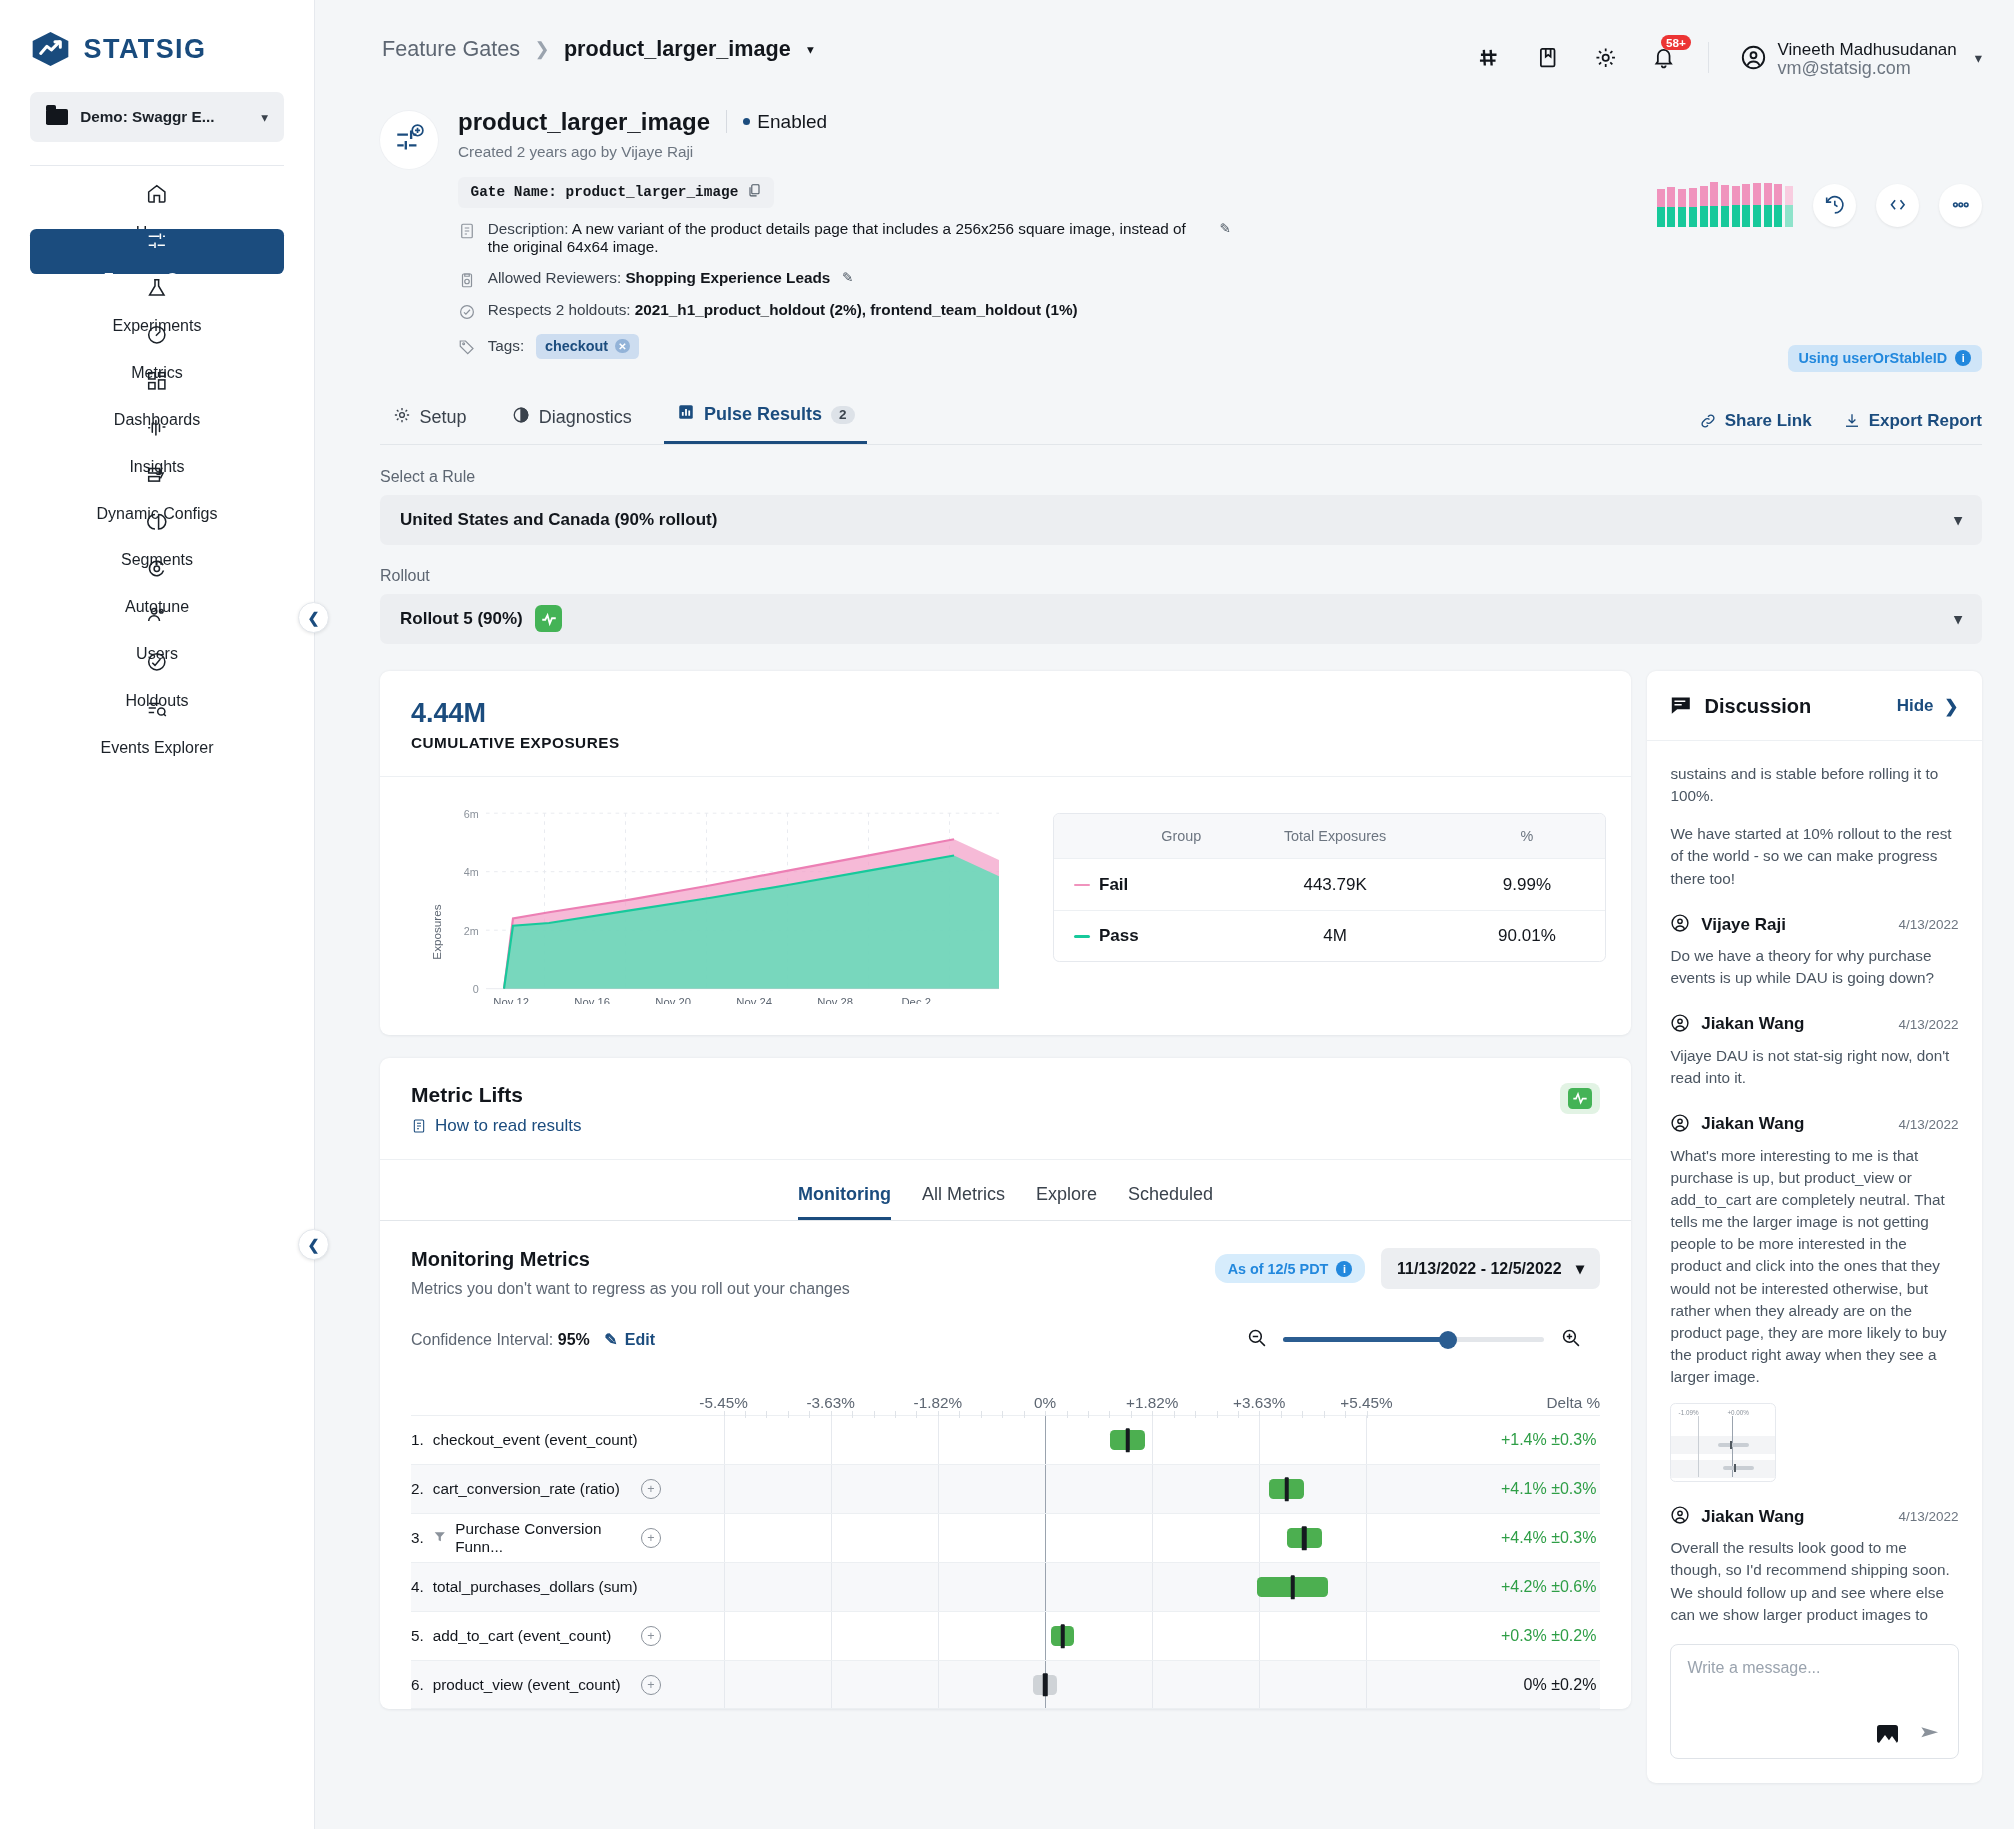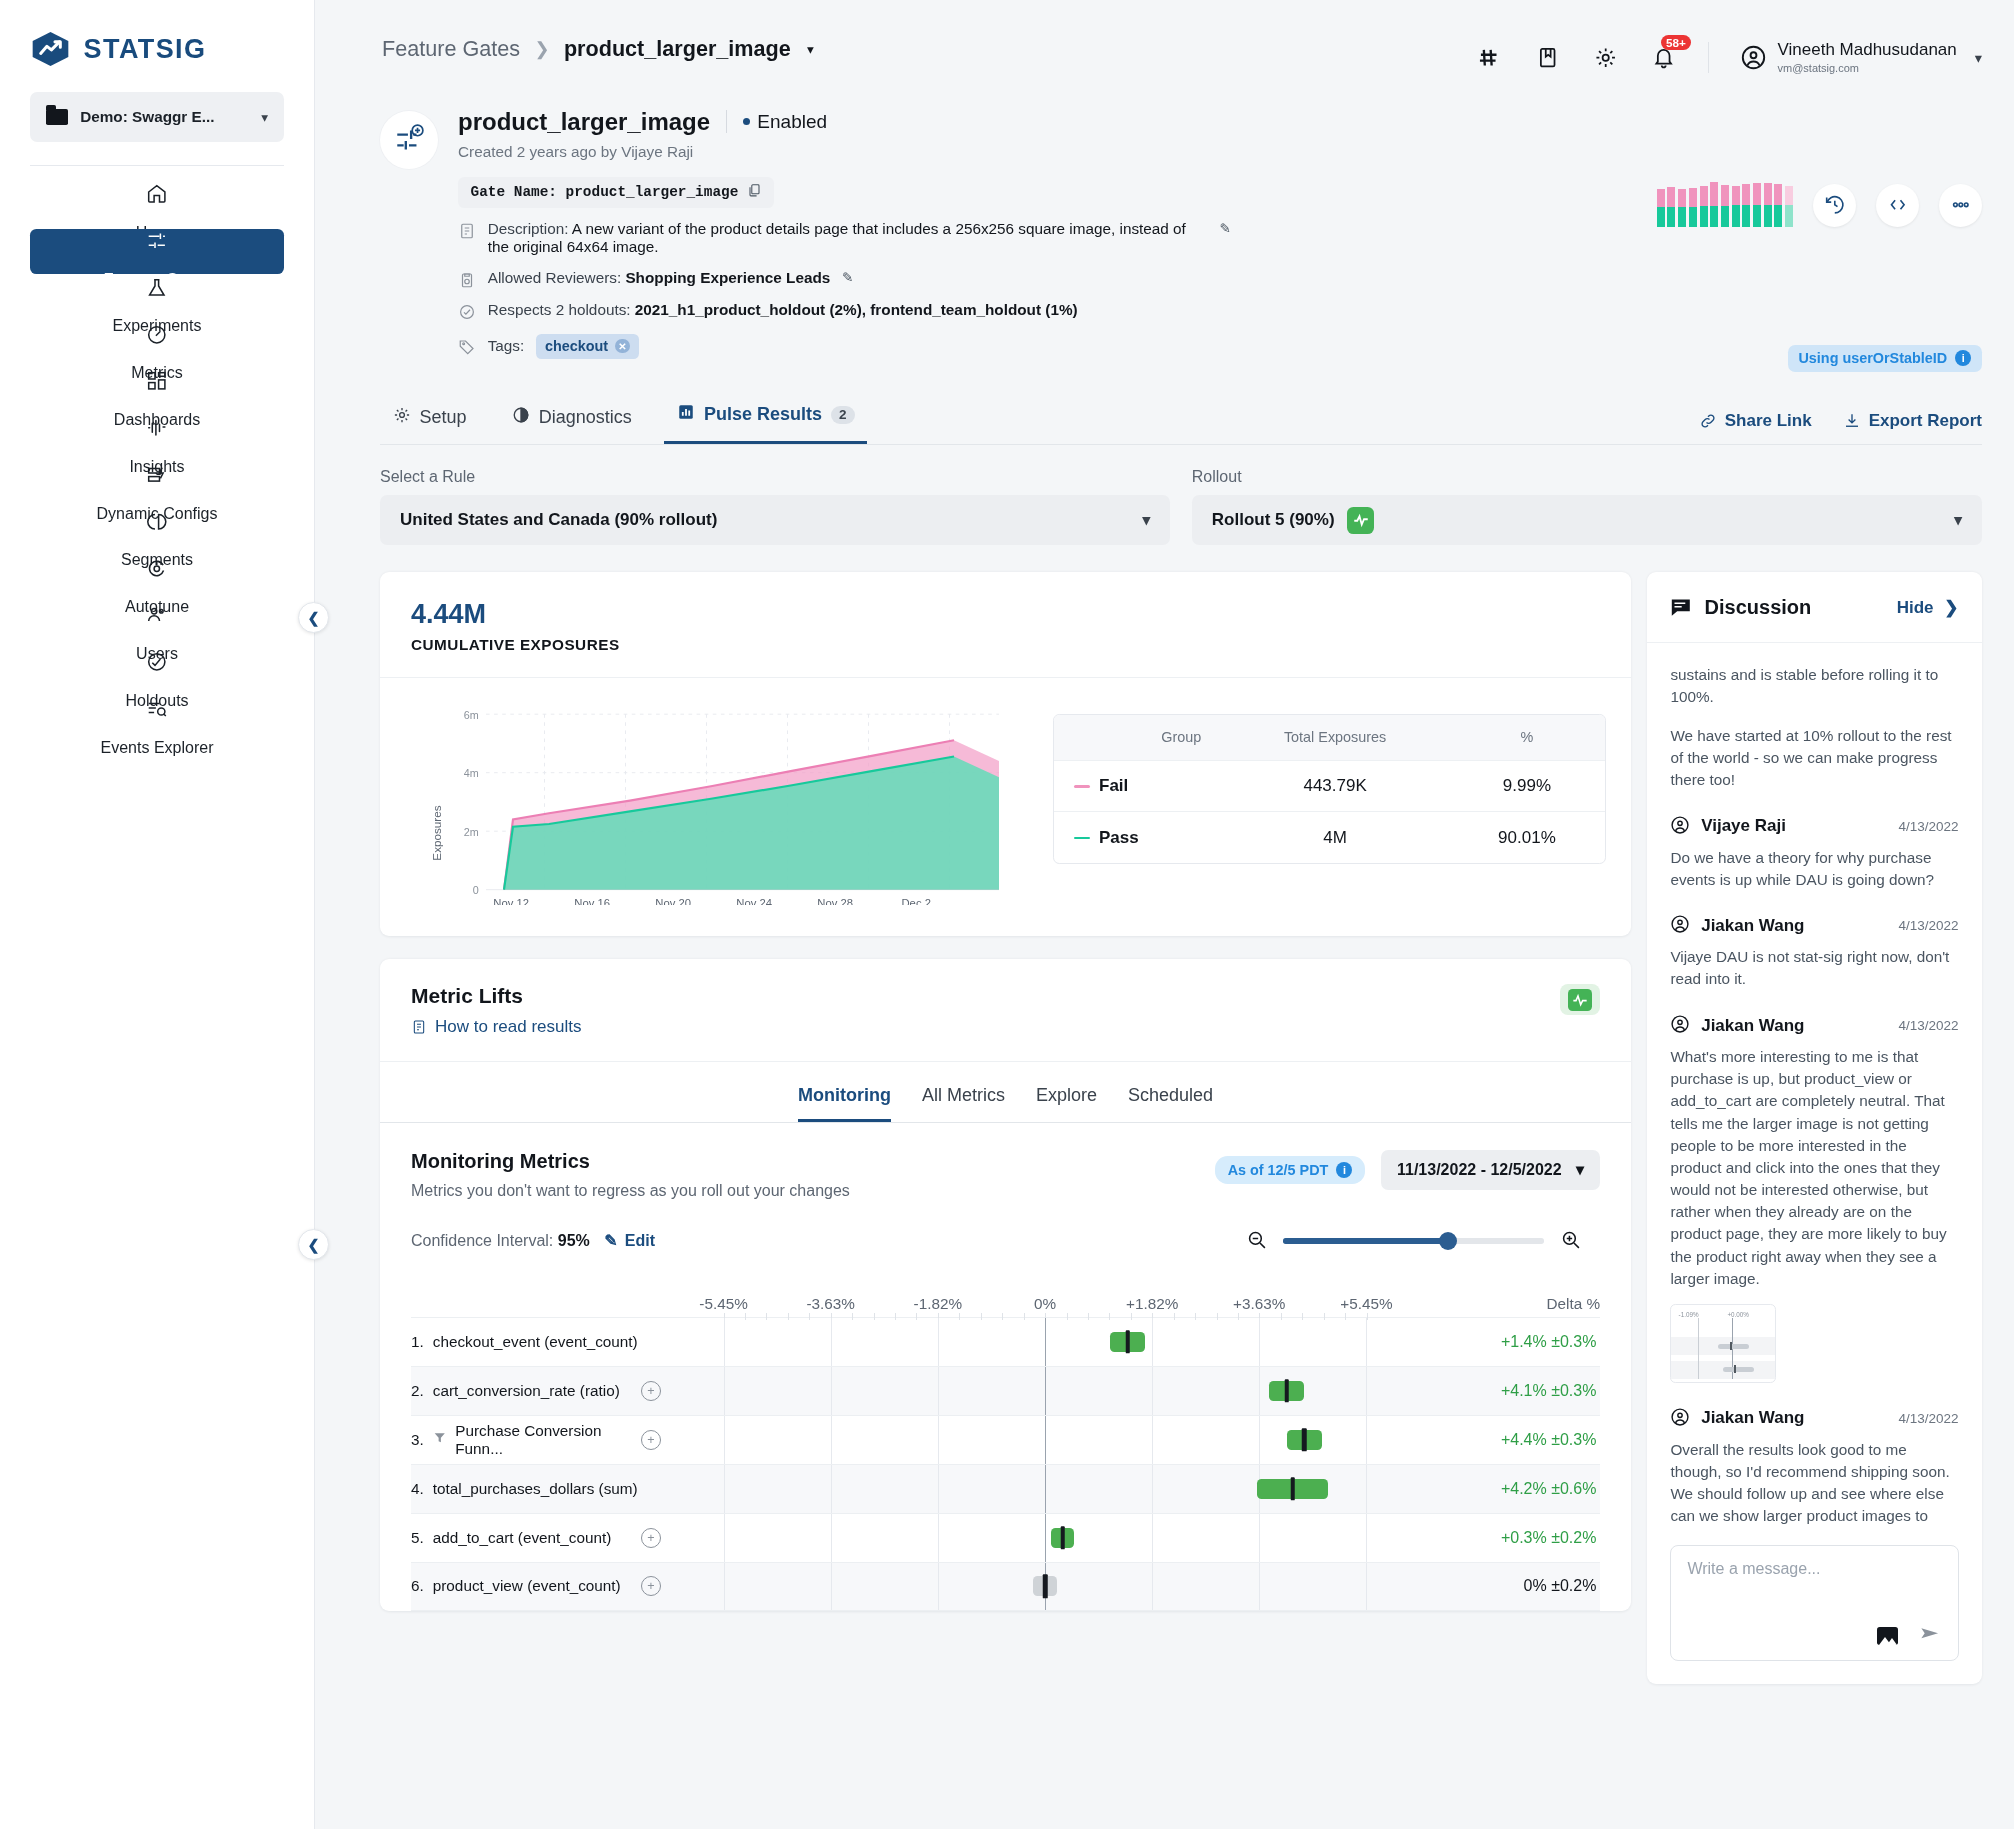--- a/index.html
+++ b/index.html
@@ -62,21 +62,21 @@
   .tb-ico { width:27px; height:27px; display:flex; align-items:center; justify-content:center; cursor:pointer; position:relative; }
   .tb-ico svg { stroke:#12161c; fill:none; stroke-width:1.8; }
   .badge99 {
     position:absolute; top:-9px; right:-14.4px; background:#ec3434; color:#fff;
     font-size:11.7px; font-weight:bold; border-radius:9px; padding:0.9px 5.4px; line-height:13.5px;
   }
   .vdiv { width:0.9px; height:31px; background:#dfe3e8; }
   .user-box { display:flex; align-items:center; gap:10.8px; cursor:pointer;}
   .user-avatar { width:27px; height:27px; }
   .user-name { font-size:17px; color:#12161c; line-height:20px;}
-  .user-mail { font-size:11px; color:#6c7580; line-height:16px;}
+  .user-mail { font-size:18px; color:#6c7580; line-height:16px;}
   .user-caret{ color:#3a424c; font-size:14.4px; margin-left:7.2px;}
 
   
   .gate-head { display:flex; padding: 32px 32px 0 65px; position:relative;}
   .gate-avatar {
     width:58px; height:58px; border-radius:50%; background:#fff;
     display:flex; align-items:center; justify-content:center; flex:0 0 auto; margin-top:3.6px;
     box-shadow: 0 0 0 0.9px #eef0f3;
   }
   .gate-body { padding-left:20px; flex:1;}
@@ -123,21 +123,21 @@
   .tab { display:flex; align-items:center; gap:9px; font-size:18px; color:#3a424c; padding: 0 12.6px 14.4px 12.6px; cursor:pointer; margin-right:20px;}
   .tab.active { color:#1b4c7e; font-weight:bold; border-bottom:3.6px solid #1b4c7e; }
   .tab .tico svg { stroke:#3a424c; fill:none; stroke-width:1.8;}
   .tab.active .tico svg { stroke:#1b4c7e; fill:#1b4c7e;}
   .tab-count { background:#dde2e8; color:#3a424c; font-size:13.5px; border-radius:10px; padding:1.8px 8px; font-weight:bold;}
   .tabbar-right { margin-left:auto; display:flex; gap:31px; padding-bottom:12.6px;}
   .tb-link { display:flex; align-items:center; gap:8px; color:#1b4c7e; font-weight:bold; font-size:17px; cursor:pointer;}
   .tb-link svg { stroke:#1b4c7e; fill:none; stroke-width:1.8;}
 
   
-  .selrow { display:flex; gap:21.6px; margin: 23.4px 32px 0 65px; }
+  .selrow { display:flex; gap:21.6px; margin: 23.4px 32px 0 65px; flex-direction: column; }
   .selcol { flex:1; }
   .sellabel { font-size:16px; color:#5d6672; margin-bottom:9px;}
   .selbox {
     background:#eceef1; border-radius:7.2px; height:50px; display:flex; align-items:center;
     padding: 0 20px; font-size:17px; color:#12161c; font-weight:bold; cursor:pointer;
   }
   .selbox .sel-caret { margin-left:auto; color:#3a424c; font-size:15.3px;}
   .pill-green { width:27px;height:27px;border-radius:6.3px;background:#44b356;display:inline-flex;align-items:center;justify-content:center;margin-left:12.6px;}
 
   

